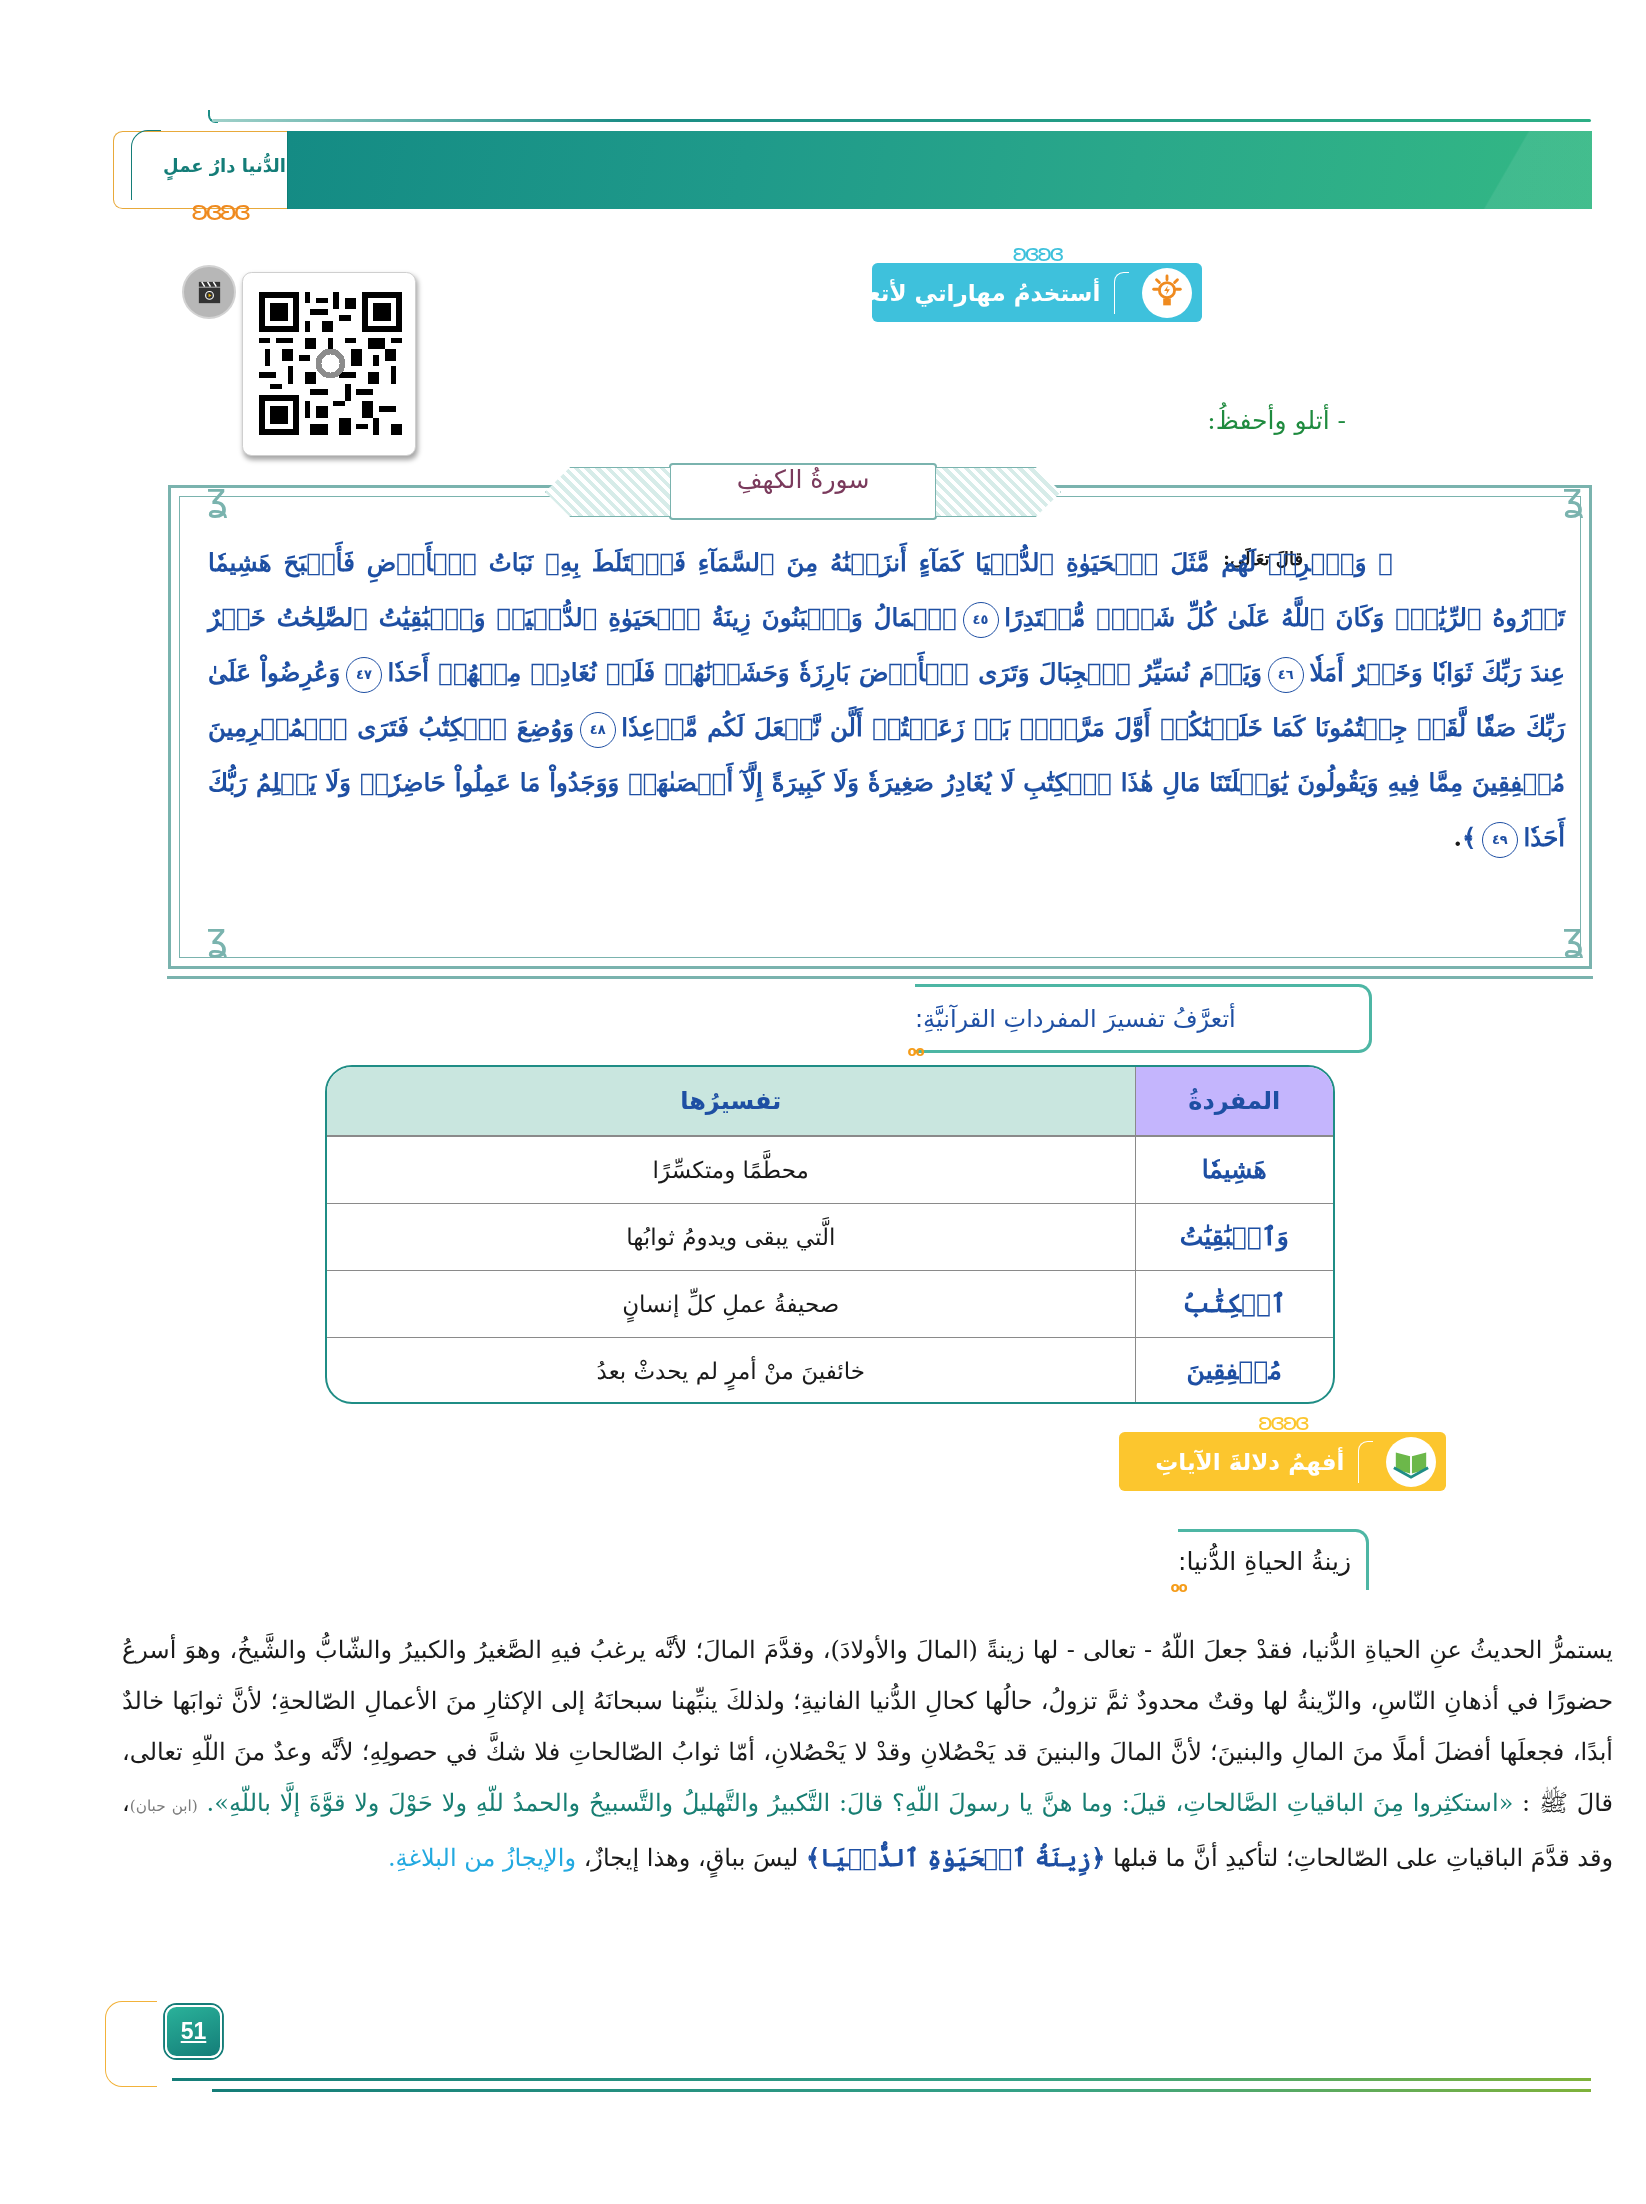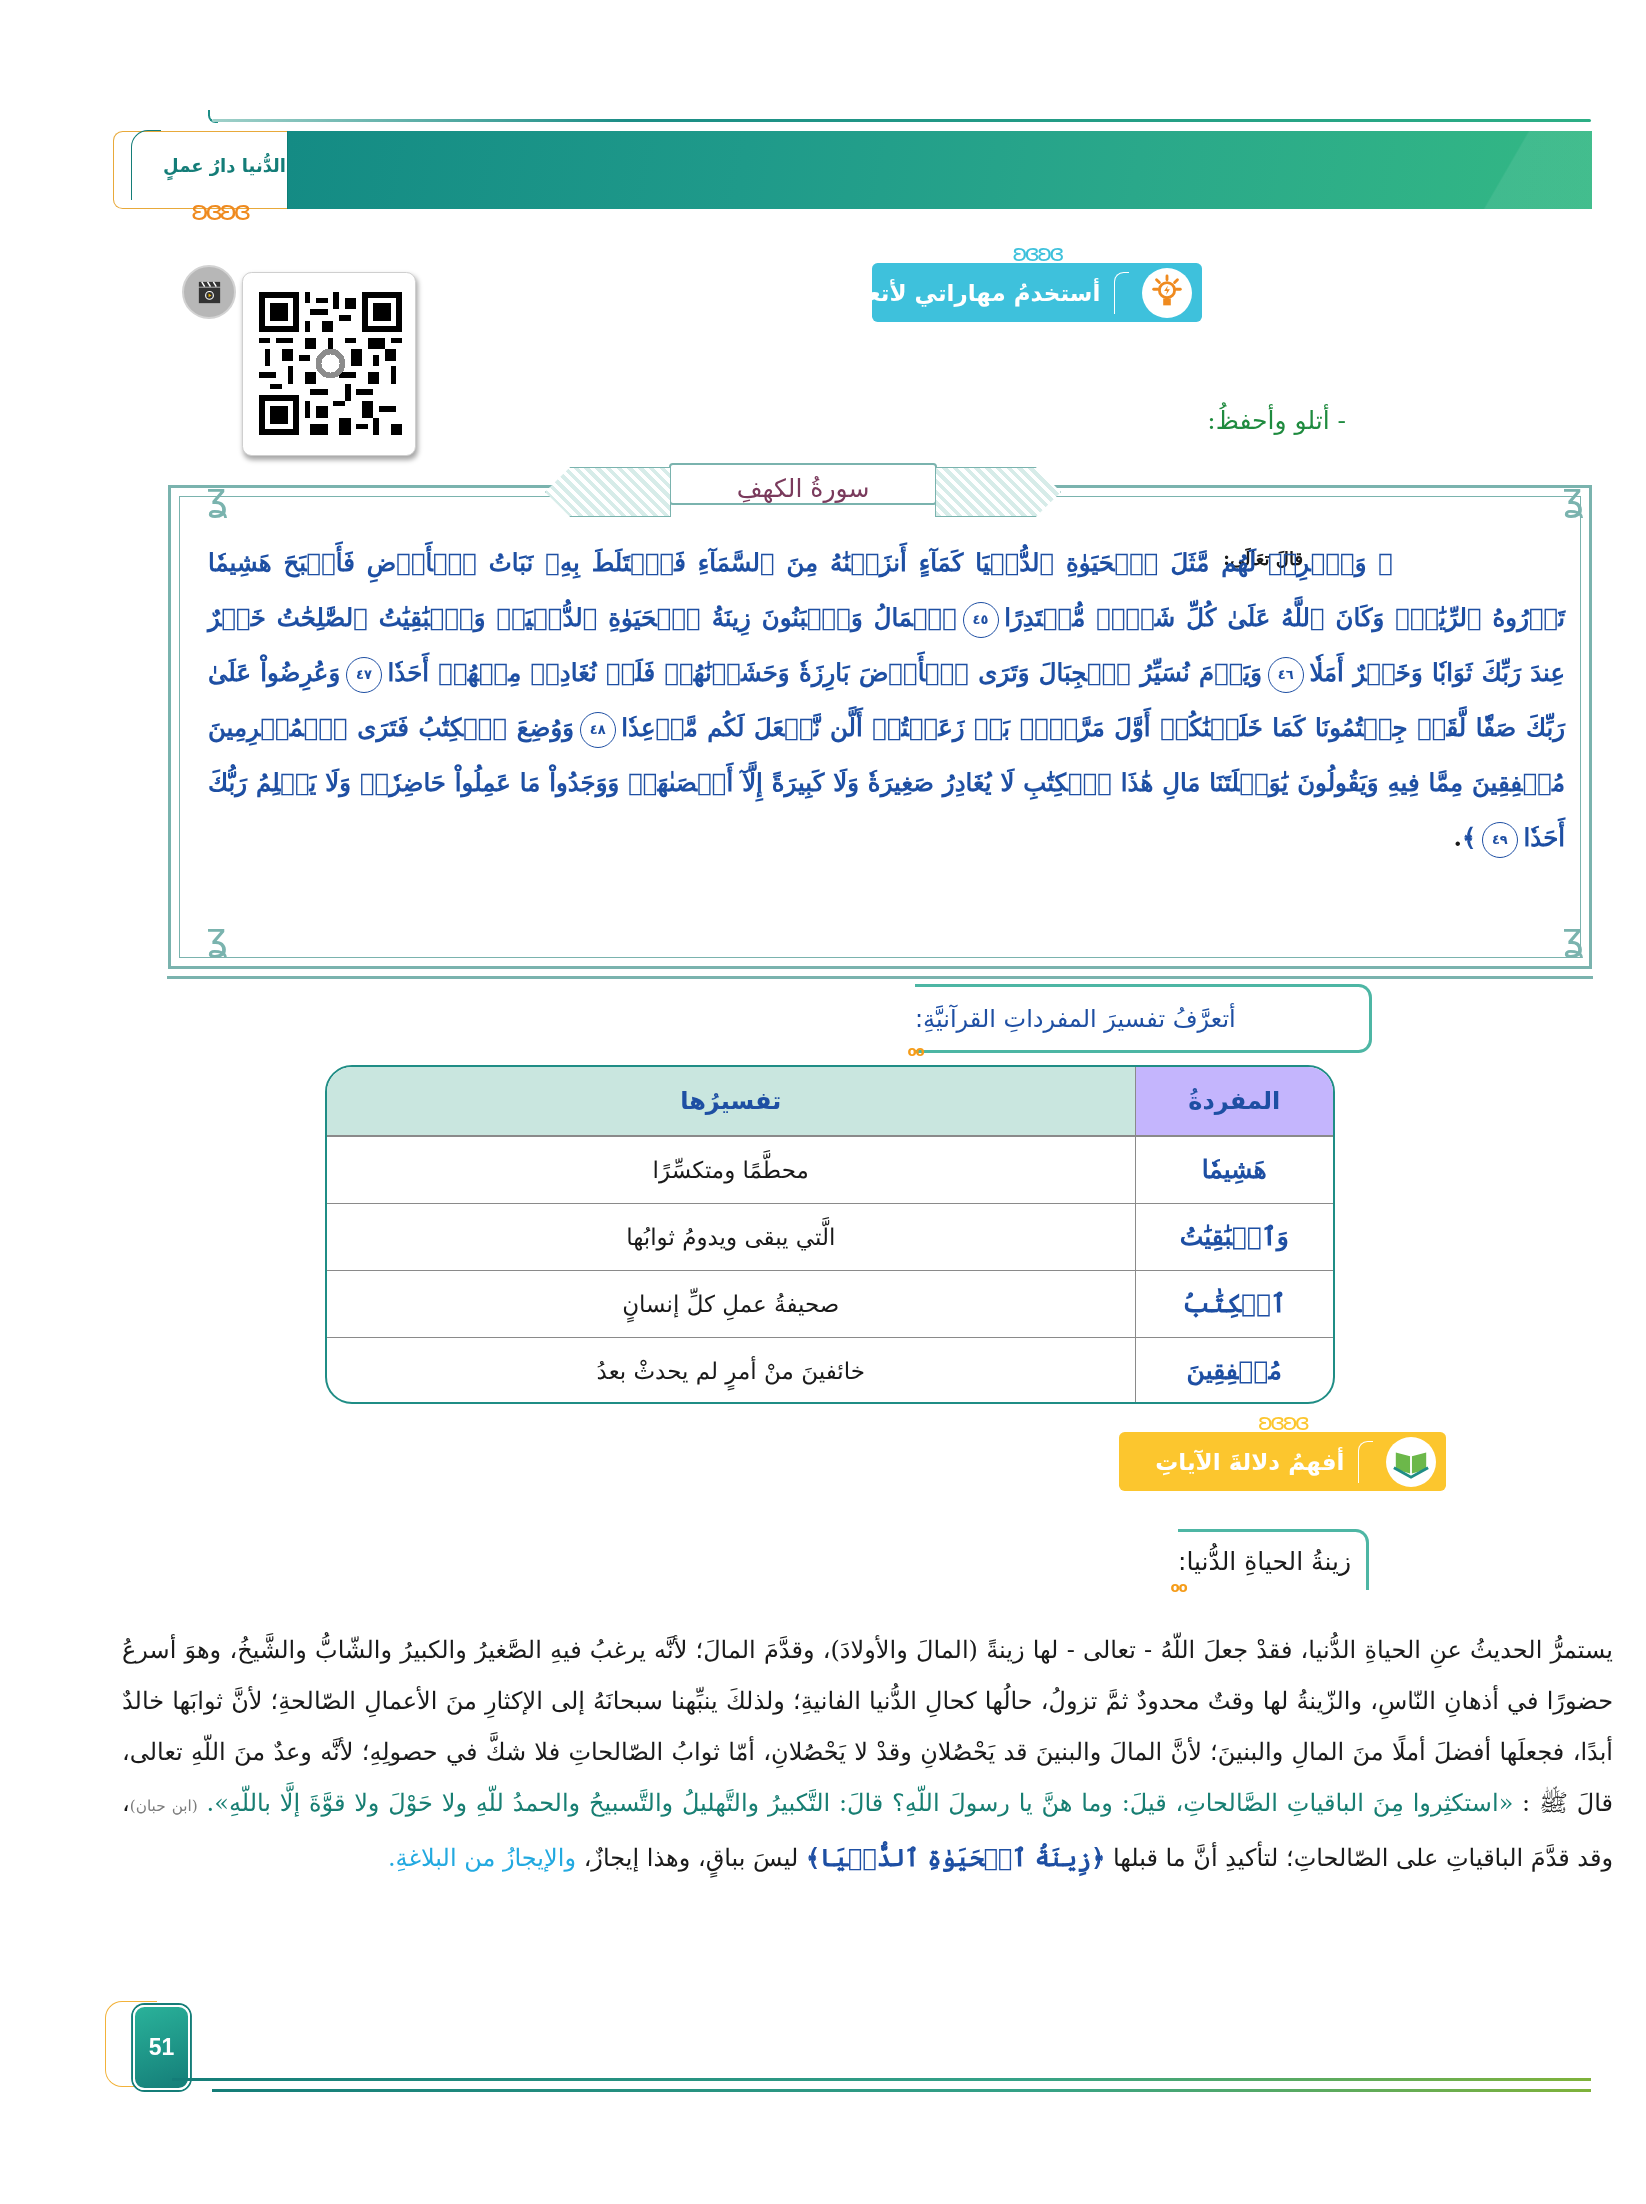--- a/index.html
+++ b/index.html
@@ -52,22 +52,22 @@
   .recite { position: absolute; top: 406px; right: 301px; font-family: "DejaVu Serif", serif;
     font-size: 25px; color: #1f8b3f; }
 
   
   .quran-frame { position: absolute; top: 485px; left: 168px; width: 1424px; height: 484px;
     border: 3.8px solid #7ab3ae; }
   .quran-frame::before { content: ""; position: absolute; inset: 7.6px; border: 1.9px solid #7ab3ae; }
   .quran-frame::after { content: ""; position: absolute; left: -3.8px; right: -3.8px; bottom: -13.4px; height: 3.8px;
     background: #7ab3ae; }
   .corner { position: absolute; width: 50px; height: 50px; color: #7ab3ae; font-size: 38px; line-height: 1; }
-  .surah-plate { position: absolute; top: 463px; left: 669px; width: 268px; height: 42px; background: #fff;
-    border: 2.9px solid #7ab3ae; border-radius: 3.8px; display: flex; align-items: flex-end; justify-content: center; }
+  .surah-plate { position: absolute; top: 463px; left: 669px; width: 268px; height: 57px; background: #fff;
+    border: 2.9px solid #7ab3ae; border-radius: 3.8px; display: flex; align-items: flex-start; justify-content: center; }
   .surah-plate::before, .surah-plate::after { content: ""; position: absolute; top: 1.9px; width: 124px; height: 48px;
     background: repeating-linear-gradient(45deg, #d7ece9 0 3.8px, #ffffff 3.8px 7.6px); border: 1.9px solid #7ab3ae; }
   .surah-plate::before { right: 100%; clip-path: polygon(0 50%, 20% 0, 100% 0, 100% 100%, 20% 100%); }
   .surah-plate::after { left: 100%; clip-path: polygon(0 0, 80% 0, 100% 50%, 80% 100%, 0 100%); }
   .surah-name { font-family: "DejaVu Sans", sans-serif; font-size: 25px; color: #7a3a5c; }
 
   .qal { position: absolute; top: 548px; right: 344px; font-family: "DejaVu Serif", serif; font-weight: bold;
     font-size: 18px; color: #1a1a1a; }
   .quran-text { position: absolute; top: 535px; left: 208px; width: 1357px;
     font-family: "DejaVu Serif", serif; font-weight: bold; font-size: 24.4px; line-height: 55px;
@@ -108,24 +108,24 @@
 
   
   .body-text { position: absolute; top: 1625px; left: 122px; width: 1491px; font-family: "DejaVu Serif", serif;
     font-size: 24px; line-height: 51px; color: #1a1a1a; text-align: justify; text-align-last: right; }
   .hadith { color: #177e72; }
   .source { color: #7b7b7b; font-size: 15.3px; }
   .highlight-blue { color: #1e4fa3; font-weight: bold; }
   .highlight-cyan { color: #22a9e0; }
 
   
-  .page-num { position: absolute; top: 2005px; left: 133px; width: 57px; height: 85px;
+  .page-num { position: absolute; top: 2005px; left: 165px; width: 57px; height: 53px;
     background: linear-gradient(160deg, #2ab29a, #147d78); border-radius: 11.5px; display: flex;
     align-items: center; justify-content: center; color: #fff; font-family: "Liberation Sans", sans-serif;
-    font-weight: bold; font-size: 23px; border: 2.9px solid #fff; box-shadow: 0 0 0 1.9px #147d78; }
+    font-weight: bold; font-size: 23px; border: 2.9px solid #fff; box-shadow: 0 0 0 1.9px #147d78; text-decoration: underline; }
   .page-num-hook { position: absolute; top: 2001px; left: 105px; width: 52px; height: 86px;
     border: 1.9px solid #f2b23a; border-right: none; border-radius: 17px 0 0 17px; }
   .bottom-rule-1 { position: absolute; top: 2078px; left: 172px; width: 1419px; height: 2.9px;
     background: linear-gradient(90deg, #147d78 0%, #35a287 60%, #7fb23a 100%); }
   .bottom-rule-2 { position: absolute; top: 2089px; left: 212px; width: 1379px; height: 2.9px;
     background: linear-gradient(90deg, #147d78 0%, #35a287 60%, #7fb23a 100%); }
 </style>
 </head>
 <body>
 

